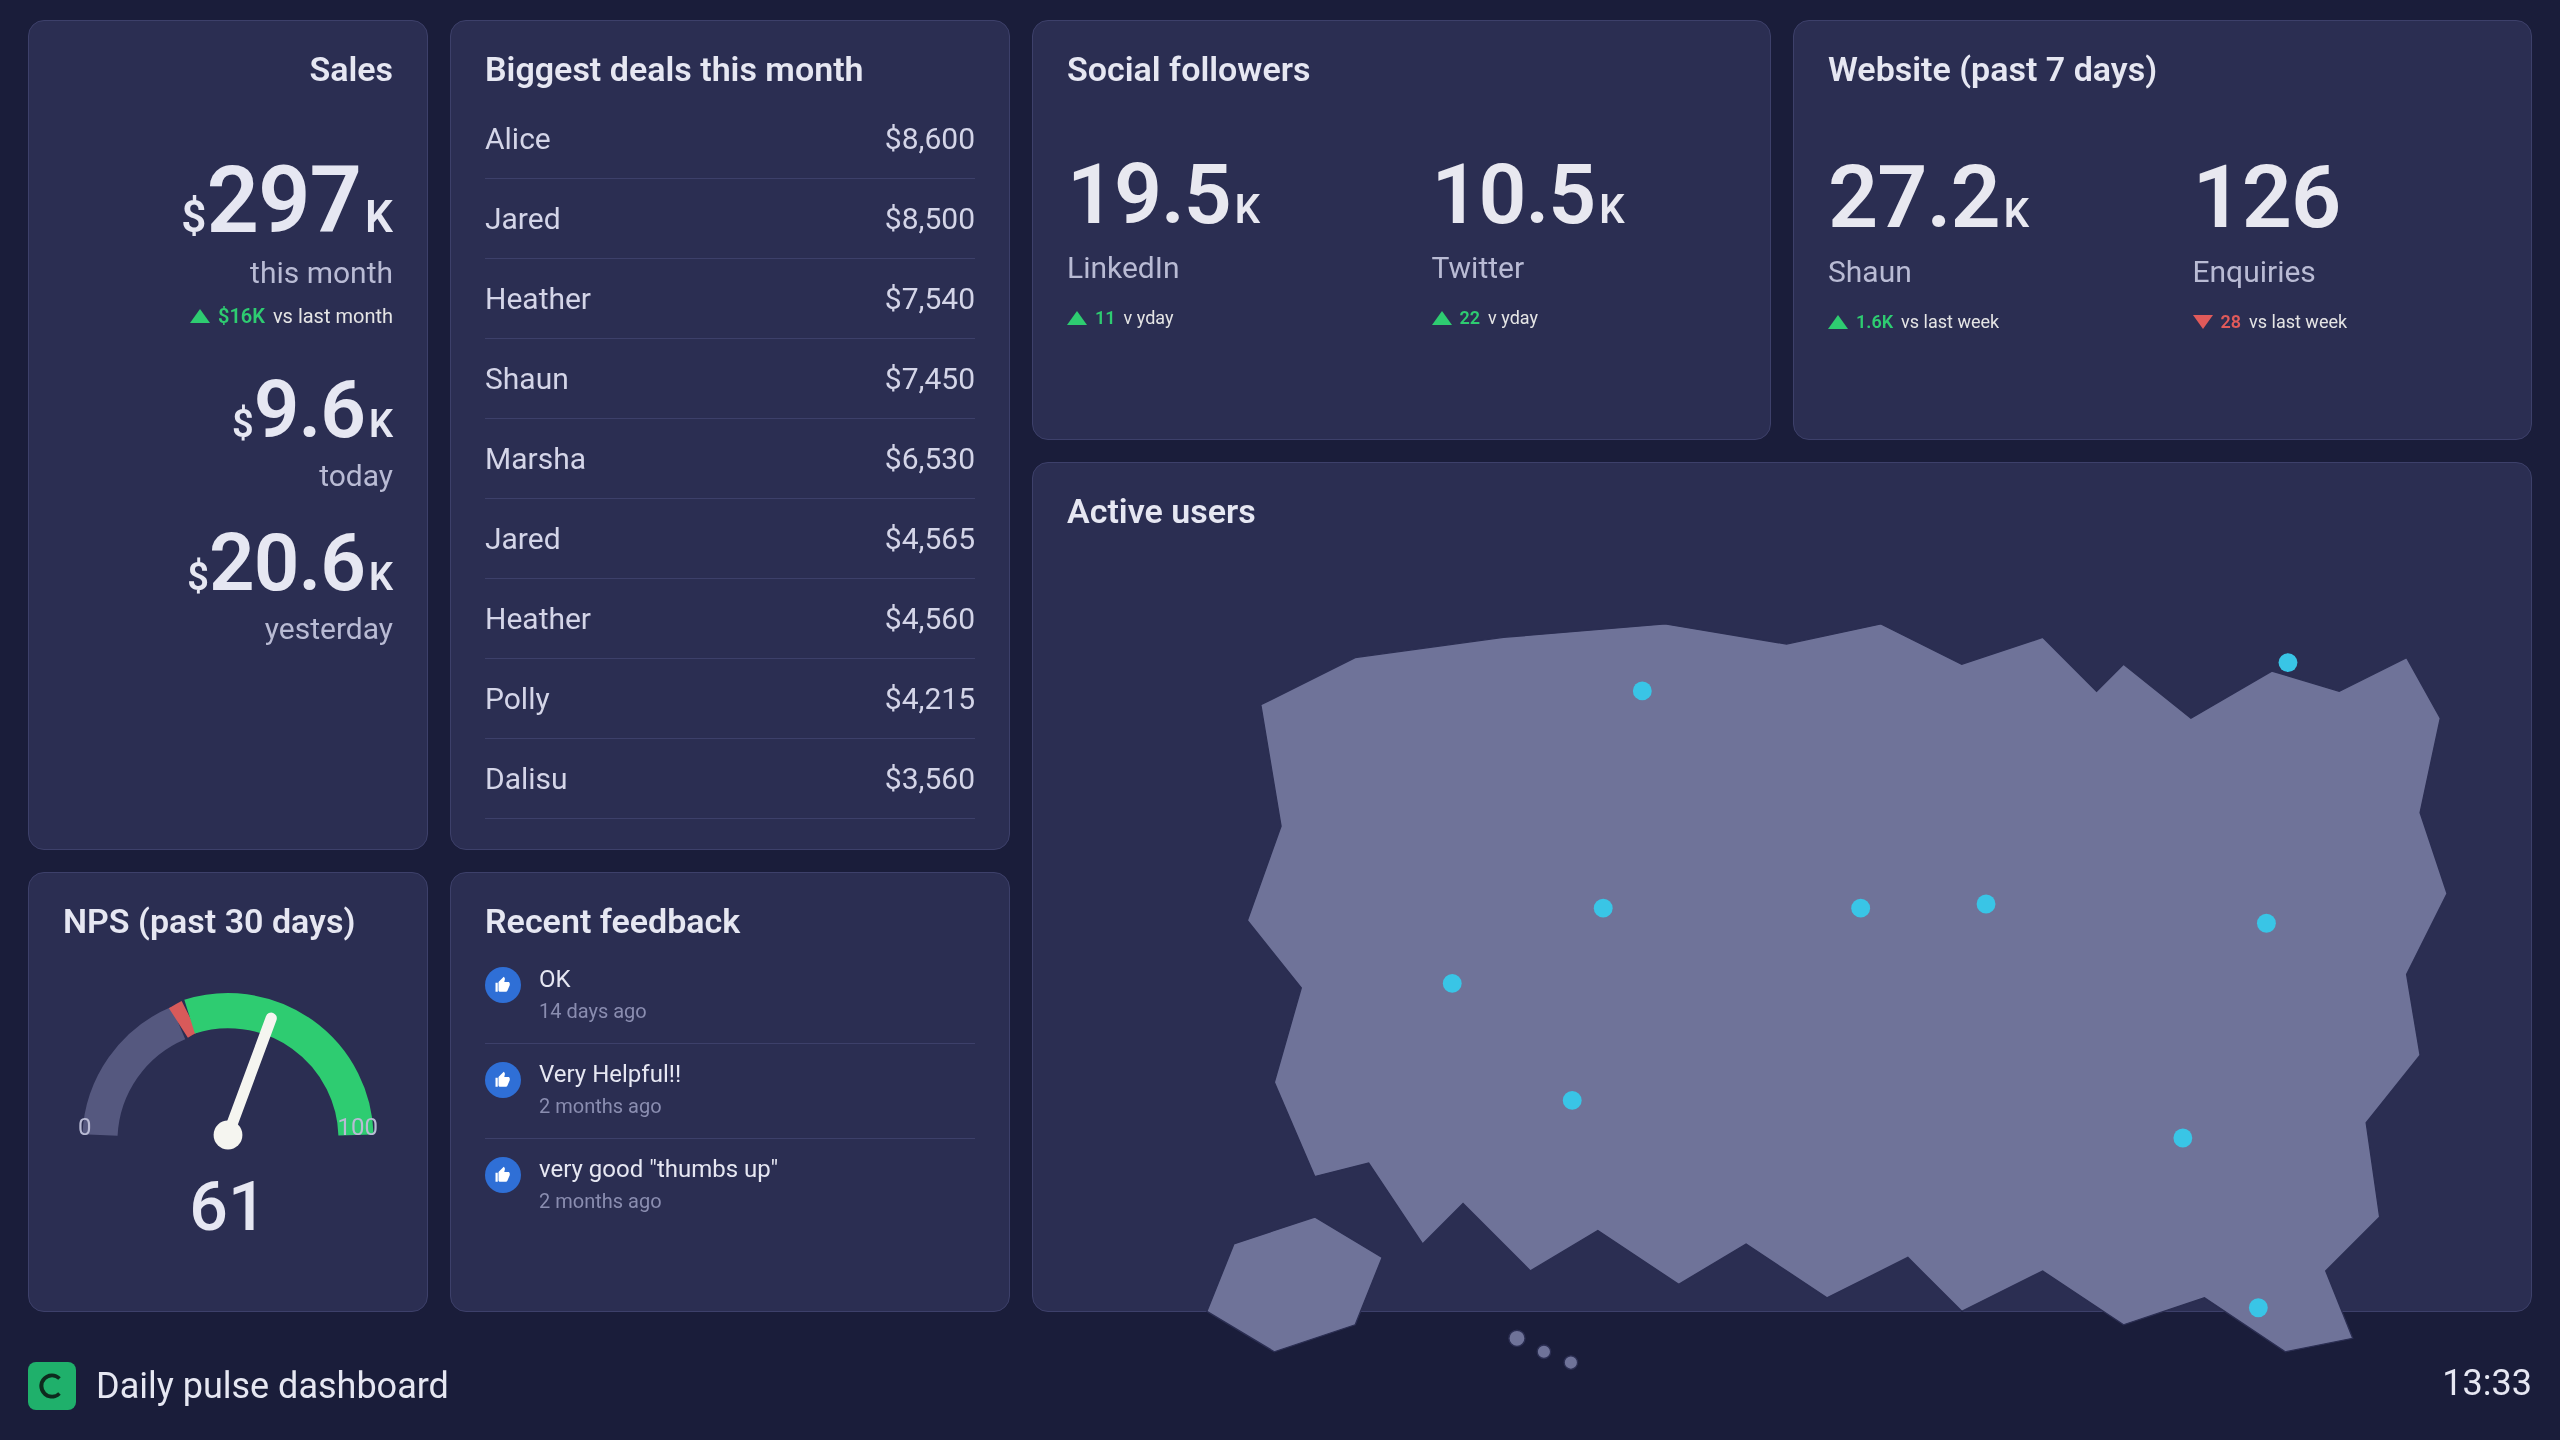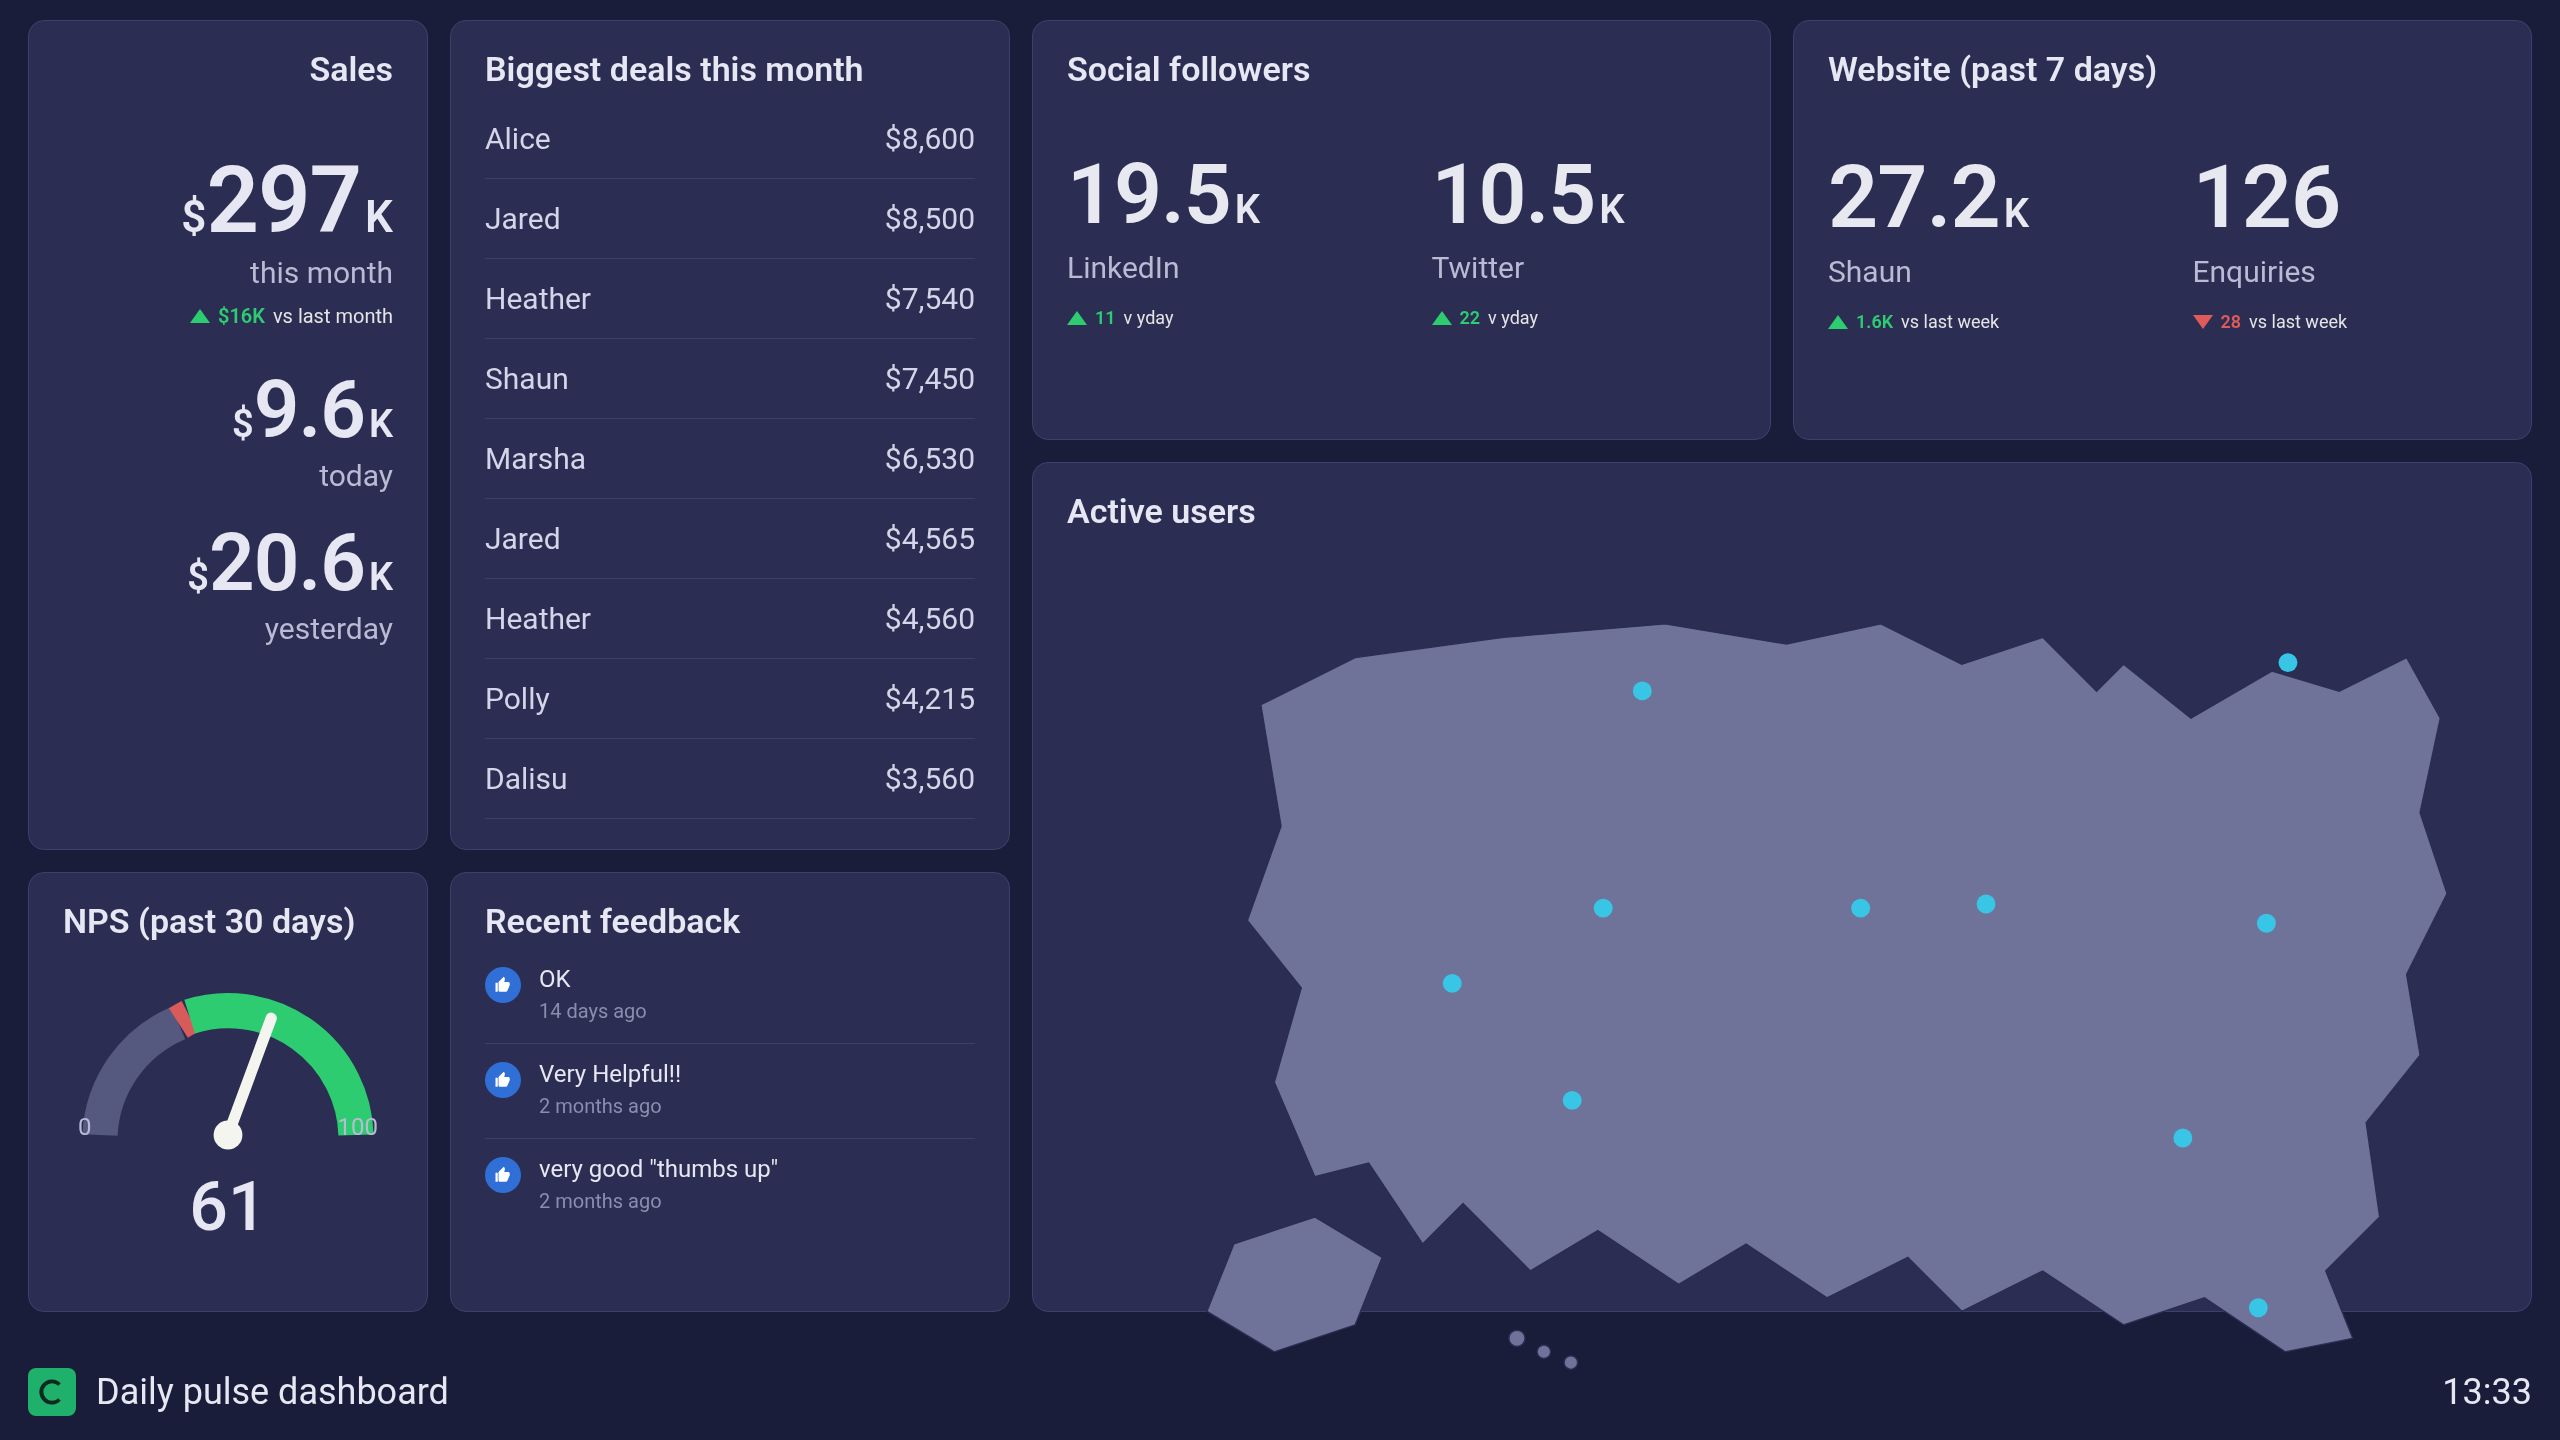--- a/index.html
+++ b/index.html
@@ -87,21 +87,21 @@
   .fb-row { display:flex; gap:18px; align-items:flex-start; padding:16px 0 20px; border-bottom:1px solid #3d406a;}
   .fb-row:last-child{border-bottom:none;}
   .thumb { width:36px; height:36px; border-radius:50%; background:#2f6fd6; display:flex; align-items:center; justify-content:center; flex-shrink:0; margin-top:2px;}
   .thumb svg{fill:#fff;}
   .fb-text { font-size:24px; color:#e6e7f2;}
   .fb-time { font-size:20px; color:#8a8db0; margin-top:6px;}
 
   
   .footer {
     position:absolute; left:28px; right:28px; bottom:18px; height:60px;
-    display:flex; align-items:center; justify-content:space-between;
+    display:flex; align-items:flex-start; justify-content:space-between;
   }
   .footer-left { display:flex; align-items:center; gap:20px;}
   .logo { width:48px; height:48px; border-radius:8px; background:#1fb06b; display:flex; align-items:center; justify-content:center;}
   .footer-title { font-size:36px; color:#e6e7f2; font-weight:400;}
   .footer-time { font-size:36px; color:#e6e7f2;}
 </style>
 </head>
 <body>
 
 <div class="grid">

